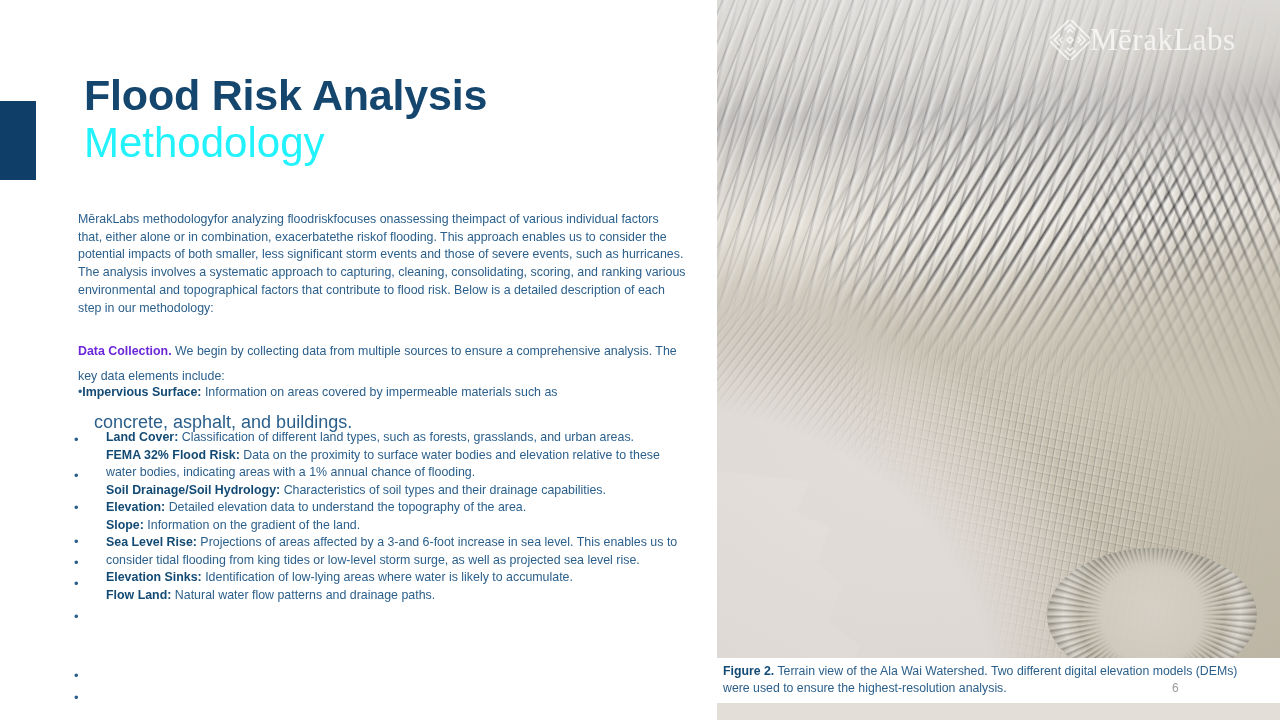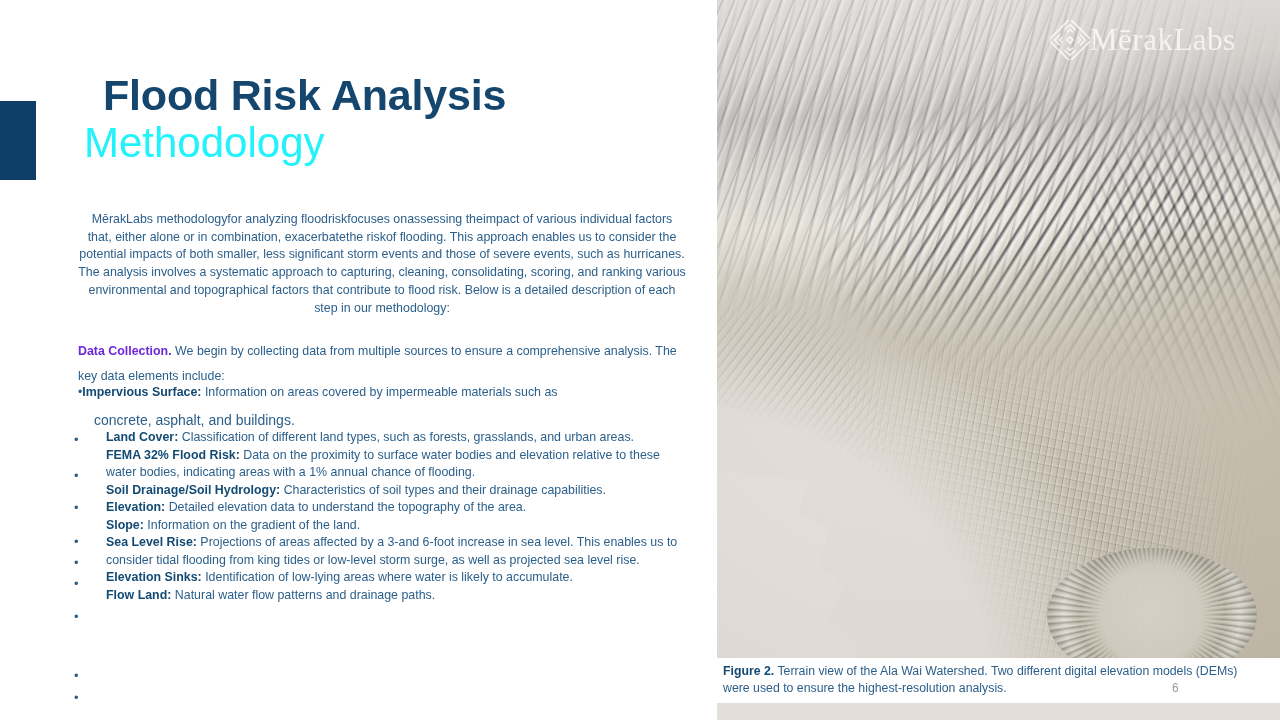--- a/index.html
+++ b/index.html
@@ -42,40 +42,39 @@
     top: 72px;
     width: 600px;
   }
   #title-main {
     font-size: 43px;
     font-weight: bold;
     color: #15466e;
     letter-spacing: -0.2px;
     line-height: 1.08;
     white-space: nowrap;
-    margin-left: 19px;
   }
   #title-sub {
     font-size: 42px;
     font-weight: normal;
     color: #22f2fb;
     line-height: 1.12;
     margin-top: 1px;
     white-space: nowrap;
   }
 
   #intro-paragraph {
     position: absolute;
     left: 78px;
     top: 211px;
     width: 608px;
     font-size: 12.4px;
     line-height: 1.43;
     color: #2b5f8b;
-    text-align: center;
+    text-align: left;
   }
 
   #data-collection {
     position: absolute;
     left: 78px;
     top: 339px;
     width: 610px;
     font-size: 12.4px;
     line-height: 2.05;
     color: #2b5f8b;
@@ -90,21 +89,21 @@
     width: 620px;
     font-size: 12.4px;
     line-height: 1.43;
     color: #2b5f8b;
   }
   #first-bullet b { color: #134a74; }
   #first-bullet-cont {
     position: absolute;
     left: 94px;
     top: 412px;
-    font-size: 14px;
+    font-size: 18px;
     color: #2b5f8b;
   }
 
   
   #bullet-dots {
     position: absolute;
     left: 74px;
     top: 430px;
     width: 18px;
   }

